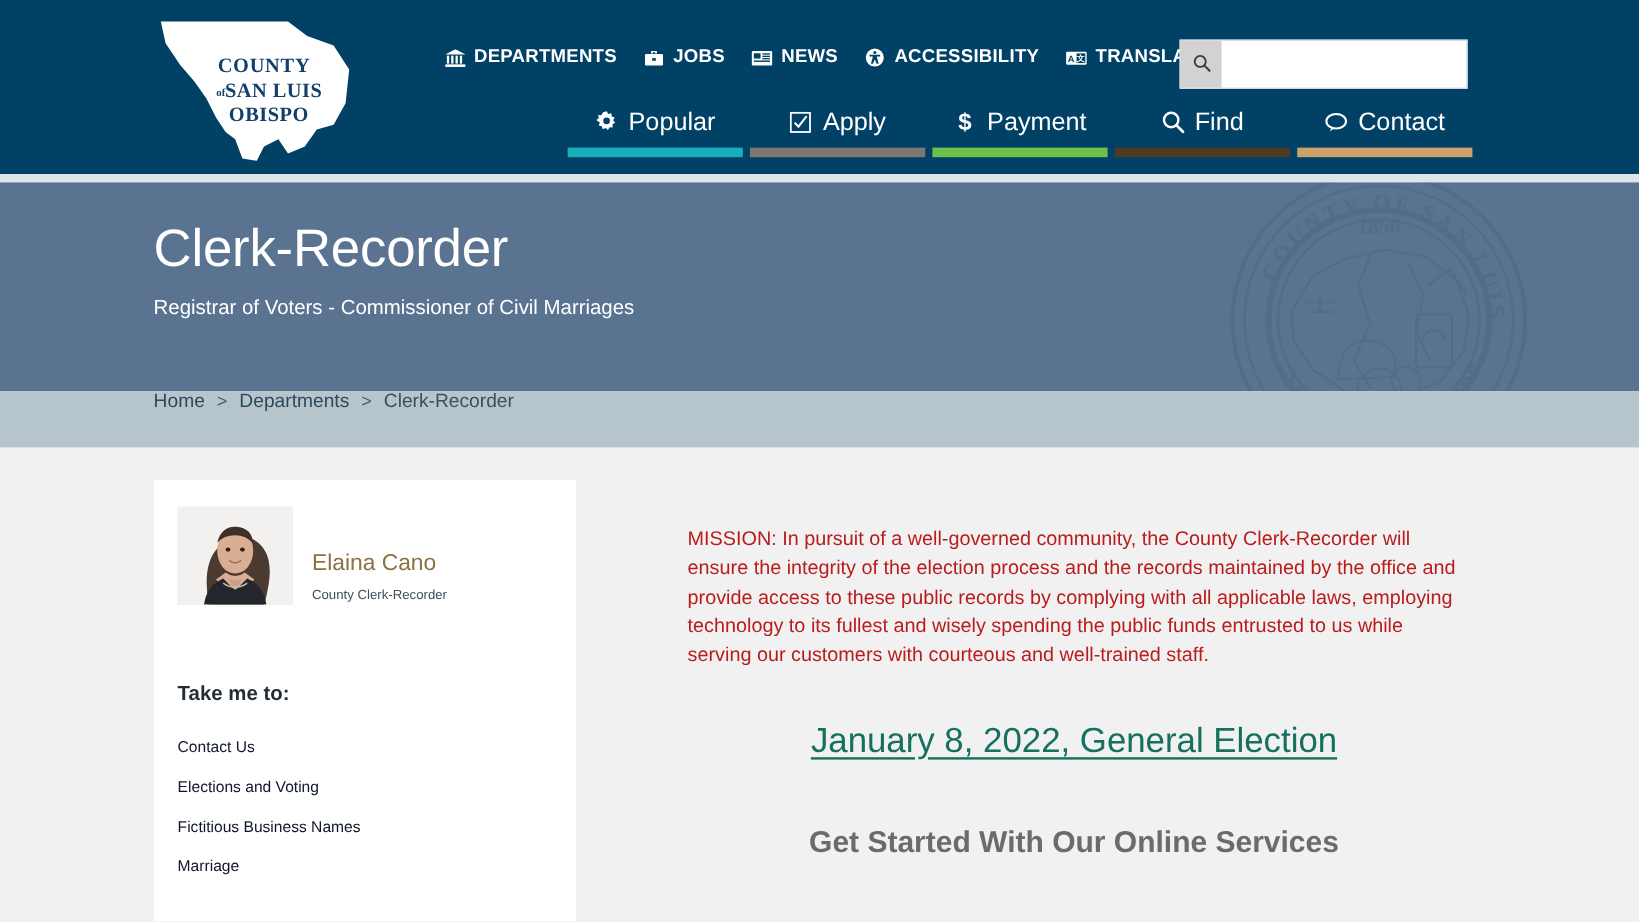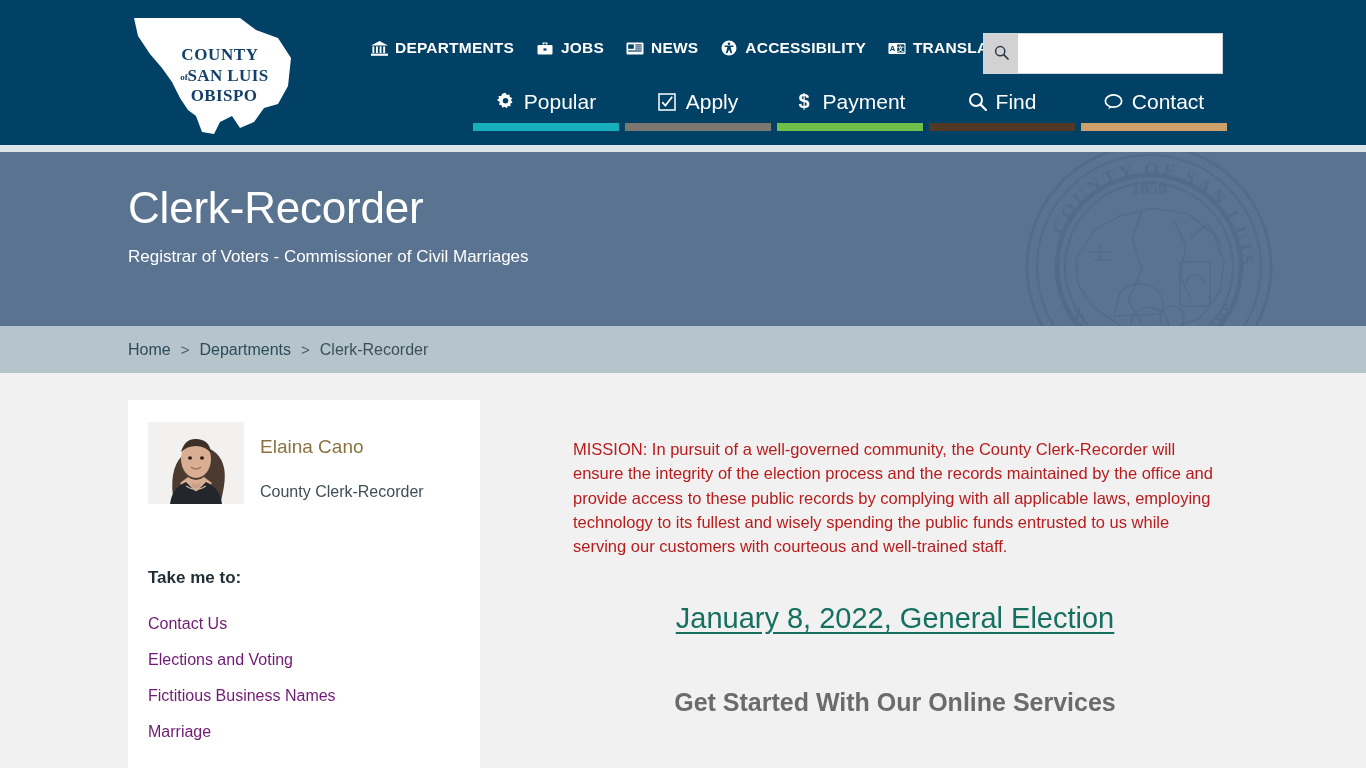--- a/index.html
+++ b/index.html
@@ -168,21 +168,21 @@
     line-height: 1.2;
   }
 
   
   .breadcrumb {
     position: relative;
     width: 100%;
     height: 47px;
     background: #b6c5cc;
     display: flex;
-    align-items: center;
+    align-items: flex-start;
     padding-left: 128px;
     gap: 0;
   }
   .crumb {
     color: #2d4a5a;
     font-size: 16px;
     cursor: pointer;
   }
   .crumb.current { color: #3c4f5a; cursor: default; }
   .crumb-sep {
@@ -223,35 +223,35 @@
   }
   .person-photo svg { display: block; width: 100%; height: 100%; }
   .person-name {
     color: #8a7340;
     font-size: 19px;
     line-height: 1.35;
     margin-top: 2px;
   }
   .person-role {
     color: #3f4f58;
-    font-size: 16px;
+    font-size: 11px;
     line-height: 1.5;
-    margin-top: 20px;
+    margin-top: 5px;
   }
   .take-me {
     margin-top: 64px;
     color: #1f2d34;
     font-size: 17px;
     font-weight: bold;
   }
   .side-links { margin-top: 18px; }
   .side-link {
     display: block;
-    color: #701a75;
-    font-size: 16px;
+    color: #0f172a;
+    font-size: 13px;
     padding: 9px 0;
     cursor: pointer;
     text-decoration: none;
   }
 
   .main-col {
     position: absolute;
     left: 557px;
     top: 48px;
     width: 676px;

